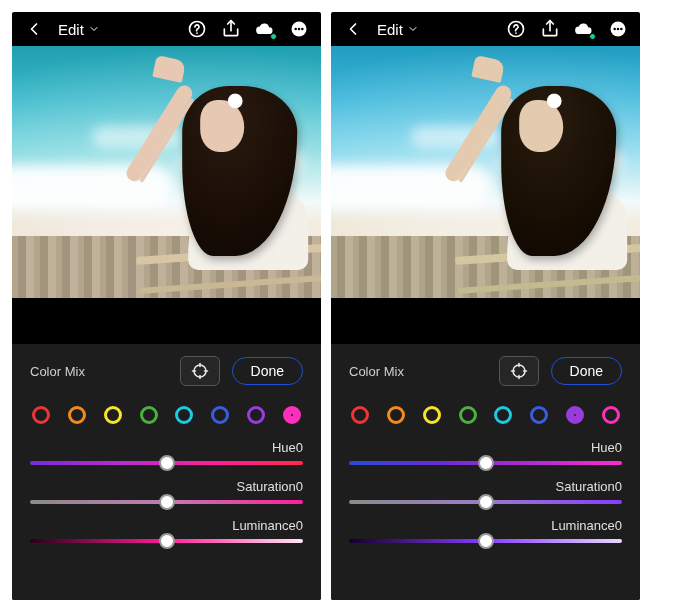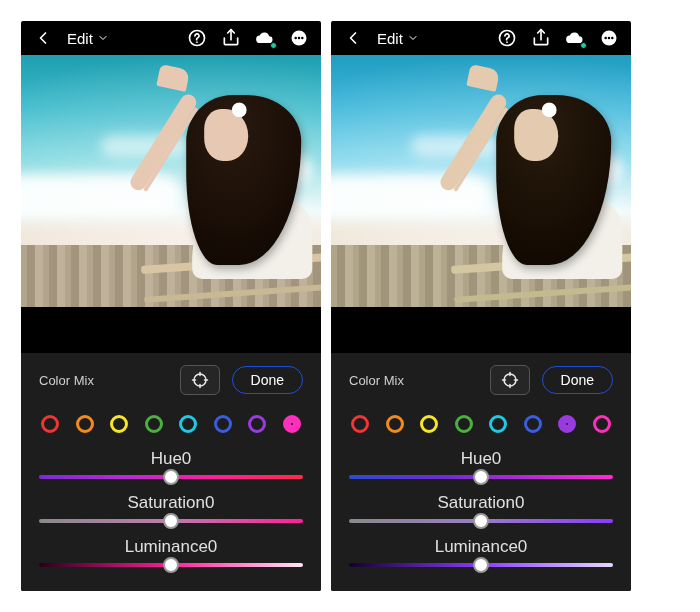--- a/index.html
+++ b/index.html
@@ -1,17 +1,17 @@
 <!DOCTYPE html>
 <html><head>
 <meta charset="utf-8">
 <style>
   * { box-sizing: border-box; margin: 0; padding: 0; }
   body { background: #fff; font-family: -apple-system, Helvetica, Arial, sans-serif; font-size: 13px; }
-  .wrap { width: 652px; height: 612px; display: flex; gap: 10px; padding: 21px; background: #fff; }
+  .wrap { width: 652px; height: 612px; display: flex; gap: 10px; padding: 12px; background: #fff; }
   .screen { flex: 1; background: #000; display: flex; flex-direction: column; border-radius: 2px; overflow: hidden; }
 
   .header { height: 34px; display: flex; align-items: center; padding: 0 12px; gap: 14px; color: #fff; }
   .header .title { font-size: 15px; display: flex; align-items: center; gap: 4px; }
   .header .title svg { margin-top: 2px; }
   .header .spacer { flex: 1; }
   .hicon { width: 20px; height: 20px; display: flex; align-items: center; justify-content: center; color: #fff; }
   .cloud-dot { position: relative; }
   .cloud-dot .dot { position: absolute; bottom: -1px; right: -2px; width: 7px; height: 7px; border-radius: 50%; background: #1fc89b; border: 1px solid #000; }
 
@@ -68,21 +68,21 @@
   .done-btn { border:1px solid #1d4ed8; border-radius:16px; padding:5px 18px; font-size:14px; color:#fff; background:transparent; }
 
   .swatches { display:flex; justify-content:space-between; padding: 6px 2px 2px; }
   .swatch { width:18px; height:18px; border-radius:50%; border:3px solid currentColor; background:transparent; }
   .swatch.filled { background: currentColor; position:relative; }
   .swatch.filled::after { content:""; position:absolute; inset:5px; border-radius:50%; background:currentColor; box-shadow: inset 0 0 0 3px #1d1d1d; }
   .swatch.filled.purple::after { background:#b755ff; box-shadow: inset 0 0 0 3px #1d1d1d; }
   .swatch.filled.magenta::after { background:#ff2fbd; }
 
   .slider-row { display:flex; flex-direction:column; gap:6px; }
-  .slider-row .lab { display:flex; justify-content:center; font-size:17px; color:#e0e0e0; }
+  .slider-row .lab { display:flex; justify-content:flex-end; font-size:13px; color:#e0e0e0; }
   .track { position:relative; height:4px; border-radius:4px; }
   .thumb { position:absolute; top:50%; width:16px; height:16px; border-radius:50%; background:#fff; border:2px solid #999; transform:translate(-50%,-50%); }
 
   .grad-hue-m { background: linear-gradient(90deg,#7b2bd4,#b72bd4,#ff1e9a,#ff2b47); }
   .grad-sat-m { background: linear-gradient(90deg,#8a8a8a 0%, #c07bb0 50%, #ff1e9a 100%); }
   .grad-lum-m { background: linear-gradient(90deg,#2a0016,#ff1e9a,#ffe6f4); }
 
   .grad-hue-p { background: linear-gradient(90deg,#2b4bd4,#6b2bd4,#b02bd4,#ff2bd0); }
   .grad-sat-p { background: linear-gradient(90deg,#8a8a8a 0%, #9a7cc7 50%, #8a3bff 100%); }
   .grad-lum-p { background: linear-gradient(90deg,#14002a,#8a3bff,#e6d7ff); }

